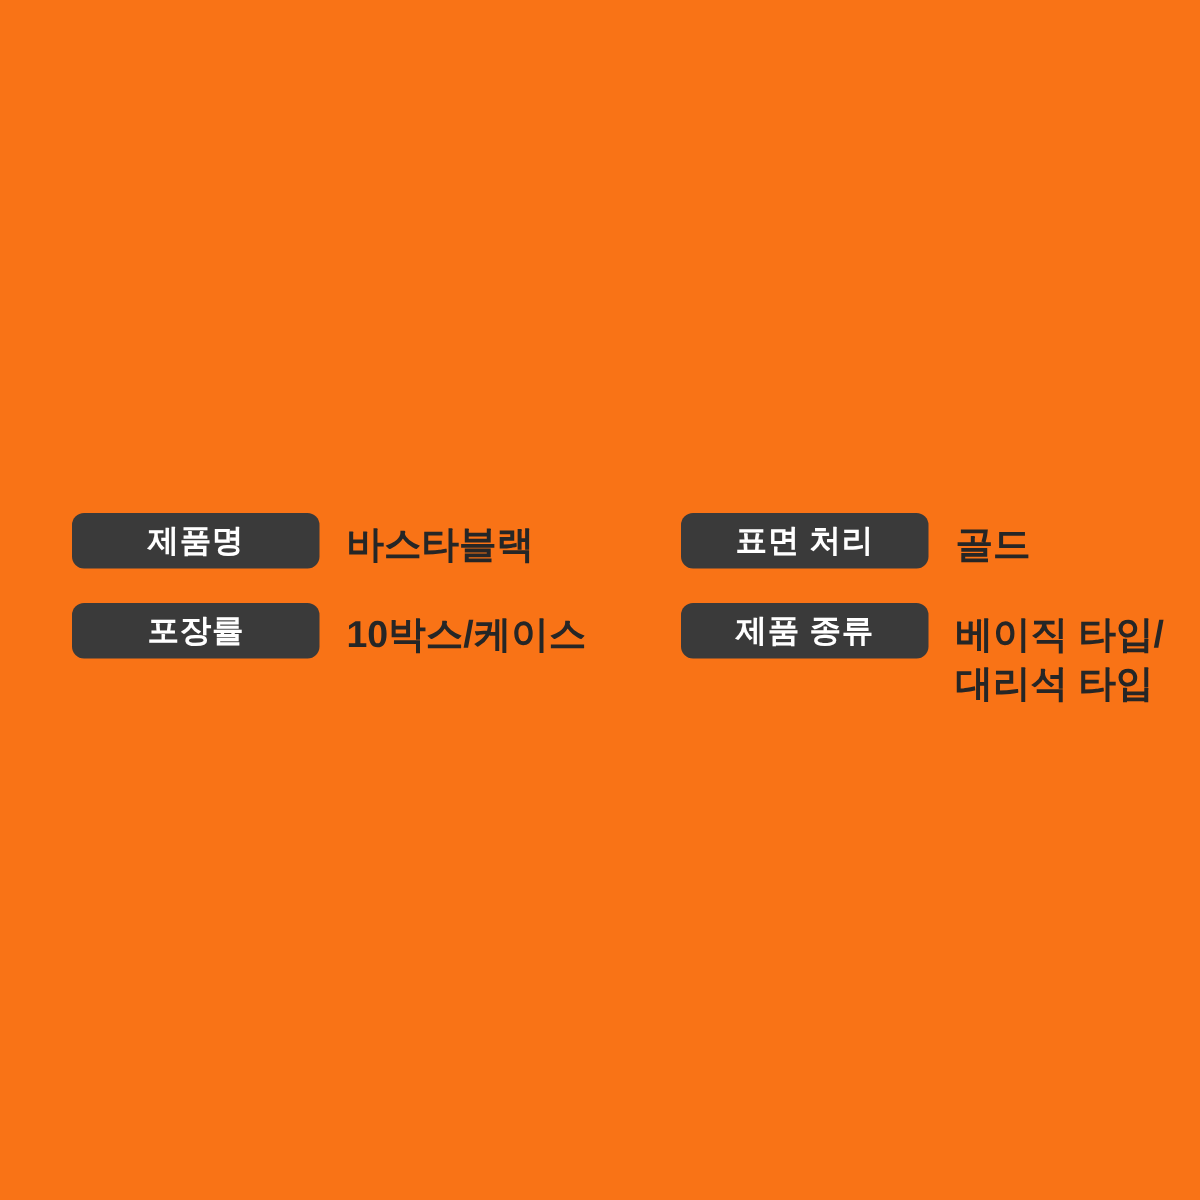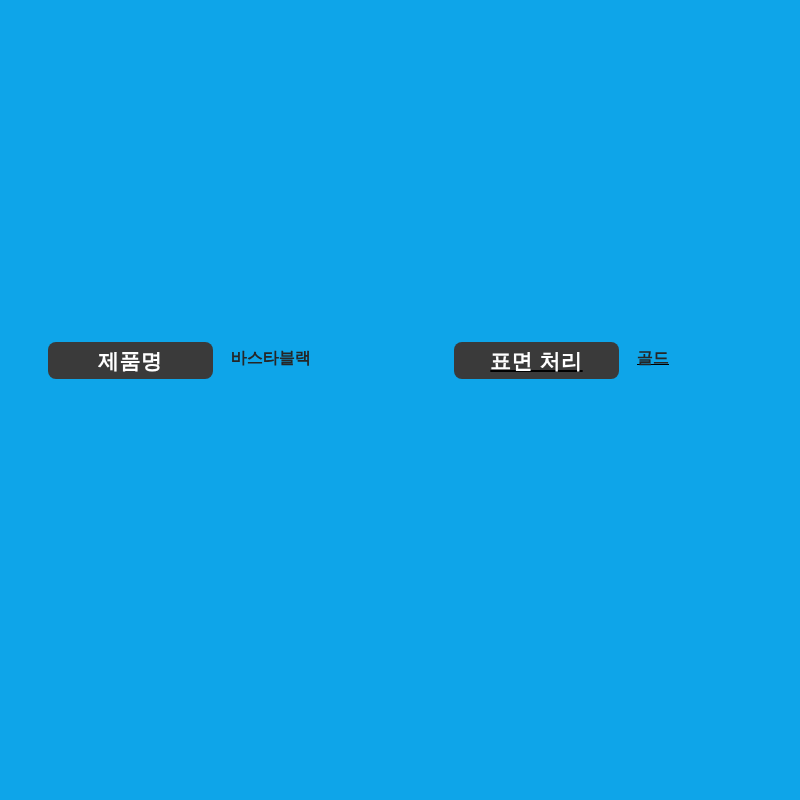--- a/index.html
+++ b/index.html
@@ -12,21 +12,21 @@
     background: #ffffff;
     font-family: "Liberation Sans", "DejaVu Sans", sans-serif;
     overflow: hidden;
   }
   .spec-sheet {
     position: absolute;
     left: 0;
     top: 0;
     width: 800px;
     height: 800px;
-    background: #0ea5e9;
+    background: #f97316;
   }
   .spec-grid {
     position: absolute;
     left: 48px;
     top: 342px;
     width: 730px;
   }
   .spec-row {
     display: flex;
     align-items: flex-start;
@@ -39,21 +39,20 @@
     display: flex;
     align-items: flex-start;
   }
   .spec-col.left {
     width: 406px;
     flex: 0 0 406px;
   }
   .spec-col.right {
     width: 324px;
     flex: 0 0 324px;
-    text-decoration: underline;
   }
   .badge {
     width: 165px;
     height: 37px;
     flex: 0 0 165px;
     background: #3a3a3a;
     border-radius: 8px;
     display: flex;
     align-items: center;
     justify-content: center;
@@ -63,21 +62,21 @@
     color: #ffffff;
     font-size: 21px;
     font-weight: bold;
     letter-spacing: 0.5px;
     line-height: 1;
     white-space: nowrap;
   }
   .spec-value {
     margin-left: 18px;
     color: #262626;
-    font-size: 16px;
+    font-size: 25px;
     font-weight: bold;
     line-height: 1.32;
     white-space: pre-line;
     padding-top: 5px;
   }
 </style>
 </head>
 <body>
 
 <div class="spec-sheet">
@@ -92,15 +91,30 @@
       </div>
       <div class="spec-col right">
         <div class="badge">
           <span class="badge-label">표면 처리</span>
         </div>
         <div class="spec-value">골드</div>
       </div>
     </div>
 
 
+    <div class="spec-row">
+      <div class="spec-col left">
+        <div class="badge">
+          <span class="badge-label">포장률</span>
+        </div>
+        <div class="spec-value">10박스/케이스</div>
+      </div>
+      <div class="spec-col right">
+        <div class="badge">
+          <span class="badge-label">제품 종류</span>
+        </div>
+        <div class="spec-value">베이직 타입/
+대리석 타입</div>
+      </div>
+    </div>
 
   </div>
 </div>
 
 </body></html>

